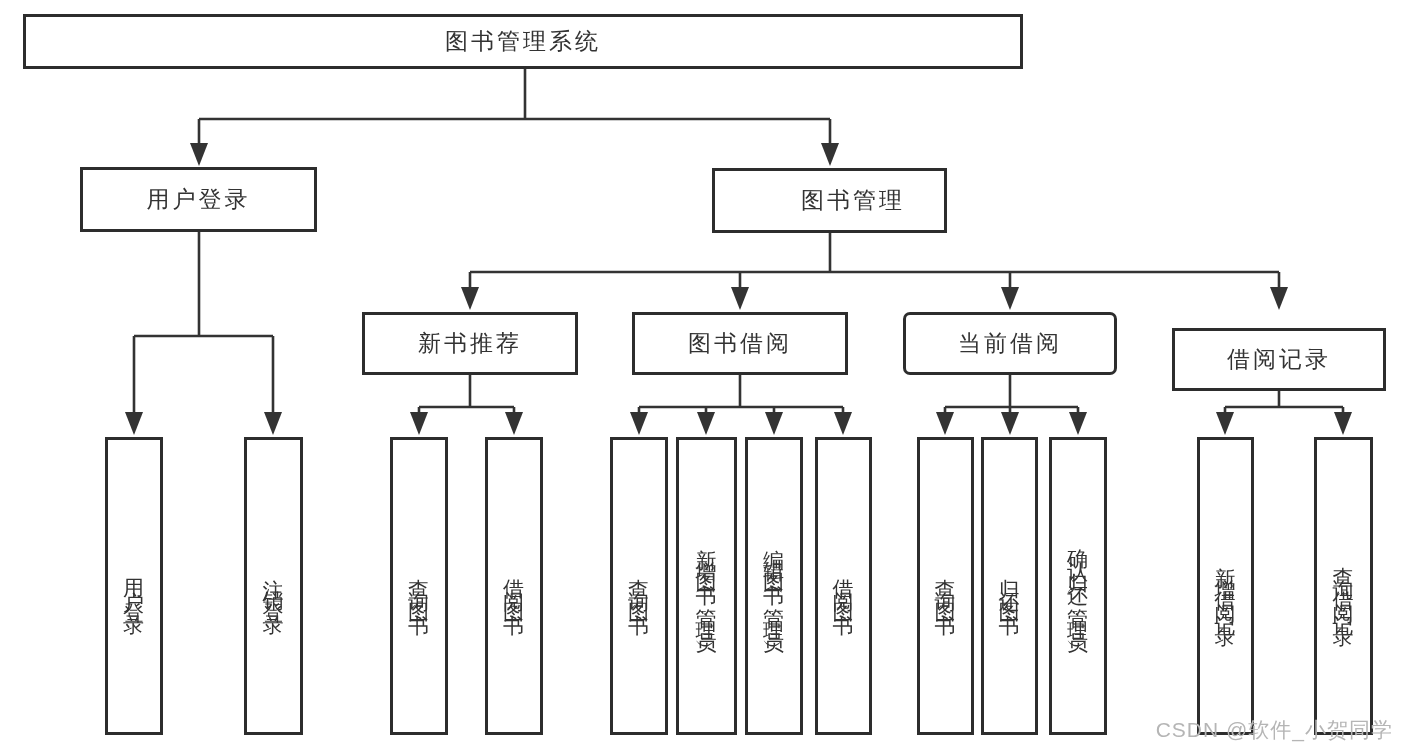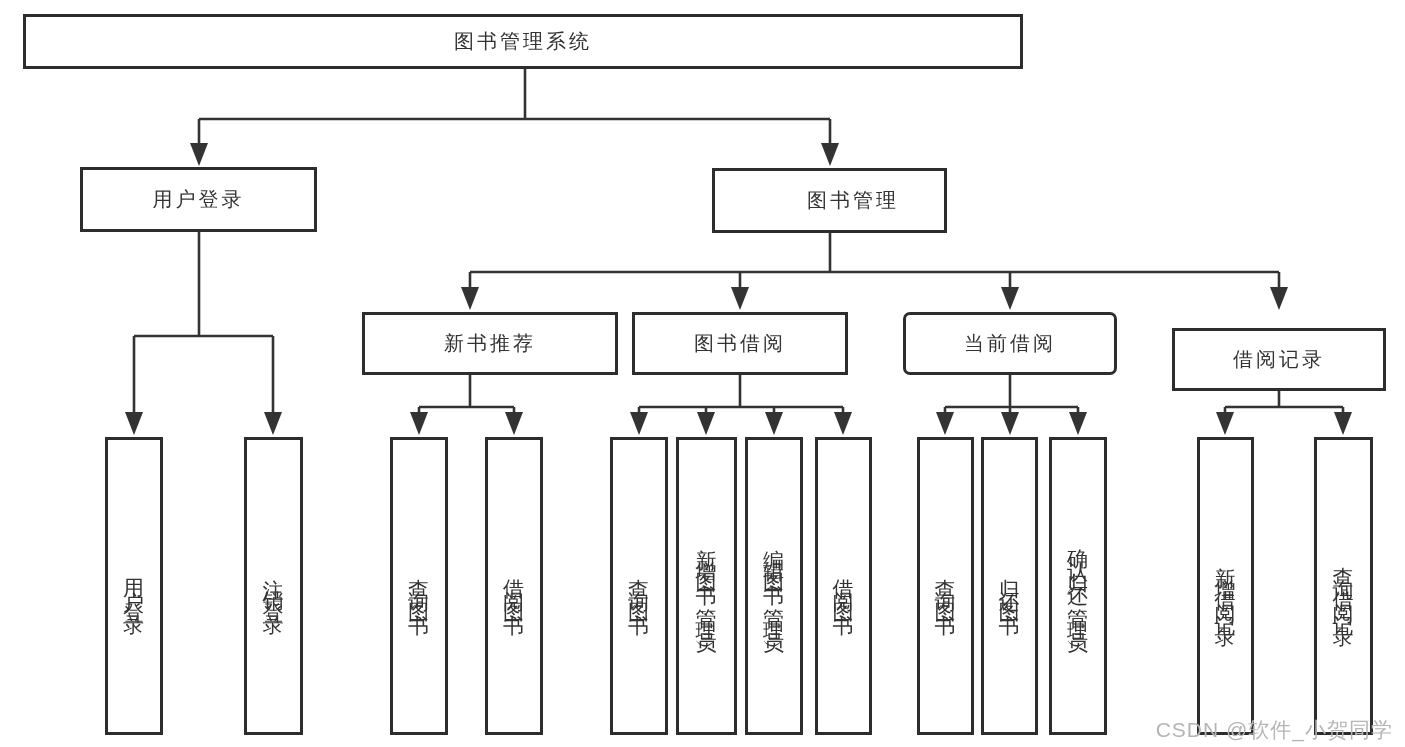--- a/index.html
+++ b/index.html
@@ -22,21 +22,21 @@
     position: absolute;
     box-sizing: border-box;
     background: #ffffff;
     border: 3px solid #2d2d2d;
     display: flex;
     align-items: center;
     justify-content: center;
     color: #333333;
   }
   .hnode {
-    font-size: 20px;
+    font-size: 23px;
     letter-spacing: 3px;
     white-space: nowrap;
   }
   .vnode {
     writing-mode: vertical-rl;
     text-orientation: mixed;
     font-size: 21px;
     letter-spacing: 12px;
     line-height: 1;
     padding: 4px 0;
@@ -98,21 +98,21 @@
       <polygon points="1216,412 1234,412 1225,435"></polygon>
       <polygon points="1334,412 1352,412 1343,435"></polygon>
     </g>
   </svg>
 
   <div class="node hnode" style="left:23px; top:14px; width:1000px; height:55px;">图书管理系统</div>
 
   <div class="node hnode" style="left:80px; top:167px; width:237px; height:65px;">用户登录</div>
   <div class="node hnode" style="left:712px; top:168px; width:235px; height:65px;padding-left:47px;">图书管理</div>
 
-  <div class="node hnode" style="left:362px; top:312px; width:256px; height:63px;">新书推荐</div>
+  <div class="node hnode" style="left:362px; top:312px; width:216px; height:63px;">新书推荐</div>
   <div class="node hnode" style="left:632px; top:312px; width:216px; height:63px;">图书借阅</div>
   <div class="node hnode" style="left:903px; top:312px; width:214px; height:63px;border-radius:7px;">当前借阅</div>
   <div class="node hnode" style="left:1172px; top:328px; width:214px; height:63px;">借阅记录</div>
 
   <div class="node vnode" style="left:105px; top:437px; width:58px; height:298px;">用户登录</div>
   <div class="node vnode" style="left:244px; top:437px; width:59px; height:298px;">注销登录</div>
 
   <div class="node vnode" style="left:390px; top:437px; width:58px; height:298px;">查询图书</div>
   <div class="node vnode" style="left:485px; top:437px; width:58px; height:298px;">借阅图书</div>
 

